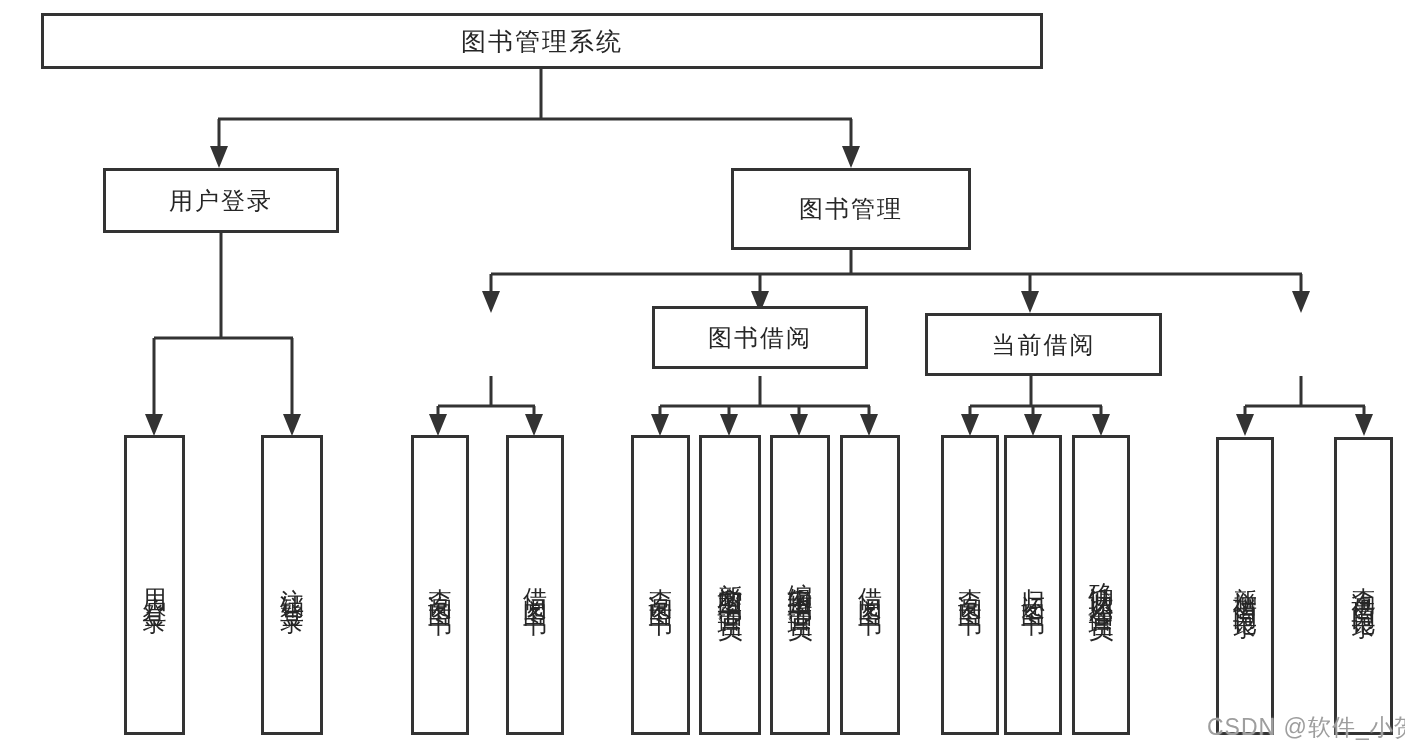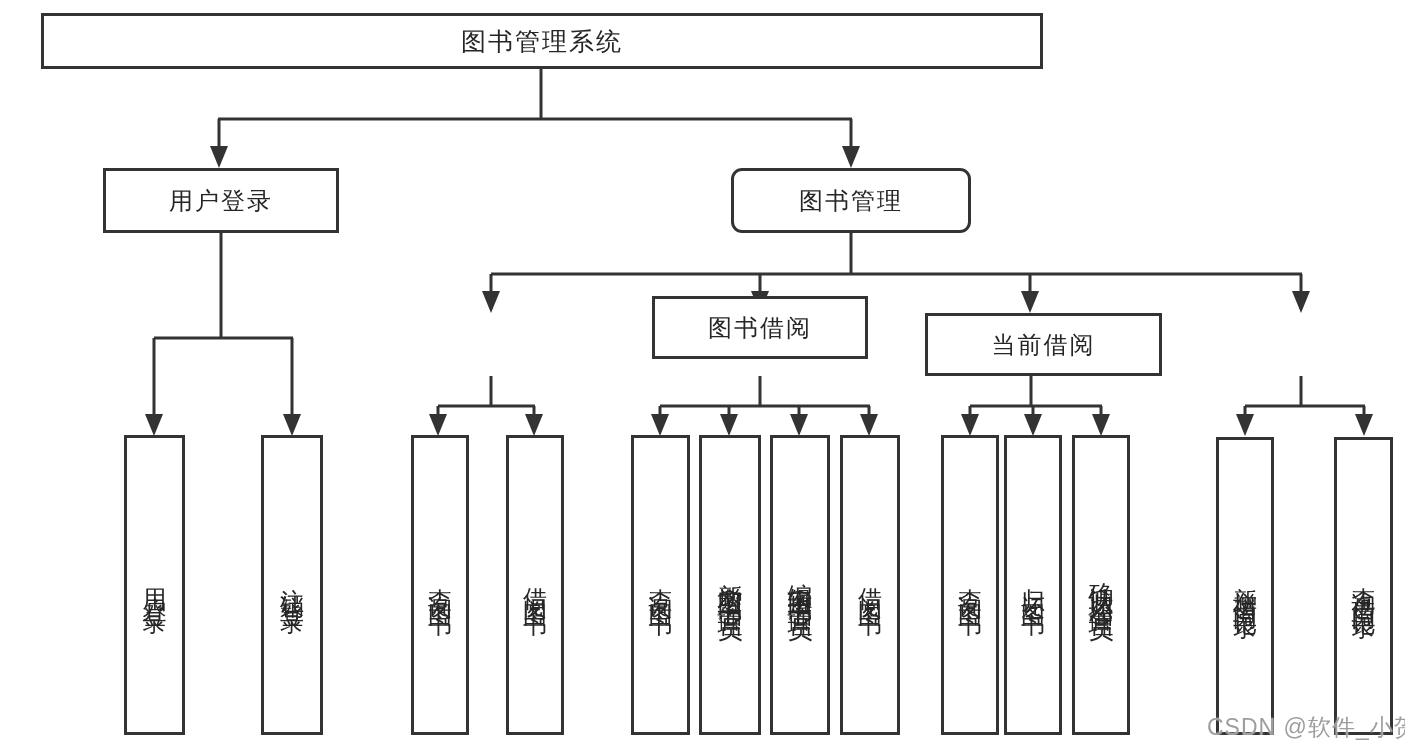--- a/index.html
+++ b/index.html
@@ -113,23 +113,23 @@
       M949 436 L940 414 L958 414 Z
       M1012 436 L1003 414 L1021 414 Z
       M1080 436 L1071 414 L1089 414 Z
       M1224 436 L1215 414 L1233 414 Z
       M1343 436 L1334 414 L1352 414 Z"></path>
   </svg>
 
   <div class="box root-node" style="left:20px; top:13px; width:1002px; height:56px;">图书管理系统</div>
 
   <div class="box h-node" style="left:82px; top:168px; width:236px; height:65px;">用户登录</div>
-  <div class="box h-node" style="left:710px; top:168px; width:240px; height:65px;border-radius:11px;">图书管理</div>
+  <div class="box h-node" style="left:710px; top:168px; width:240px; height:82px;">图书管理</div>
 
-  <div class="box h-node" style="left:631px; top:296px; width:216px; height:63px;">图书借阅</div>
+  <div class="box h-node" style="left:631px; top:306px; width:216px; height:63px;">图书借阅</div>
   <div class="box h-node" style="left:904px; top:313px; width:237px; height:63px;">当前借阅</div>
 
   <div class="box leaf v-short" style="left:103px; width:61px;">用户登录</div>
   <div class="box leaf v-short" style="left:240px; width:62px;">注销登录</div>
 
   <div class="box leaf v-short" style="left:390px; width:58px;">查询图书</div>
   <div class="box leaf v-short" style="left:485px; width:58px;">借阅图书</div>
 
   <div class="box leaf v-short" style="left:610px; width:59px;">查询图书</div>
   <div class="box leaf v-long" style="left:678px; width:62px;">新增图书（管理员）</div>

